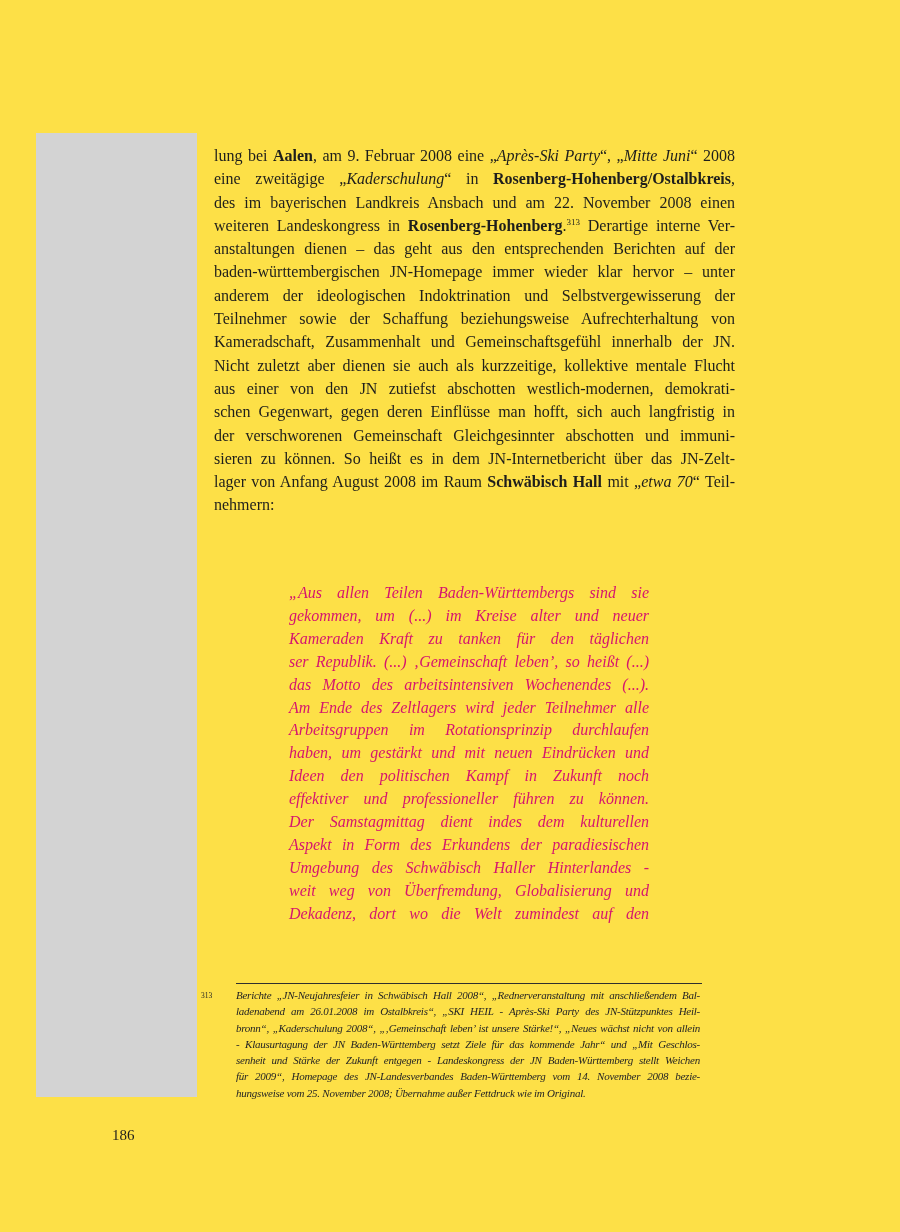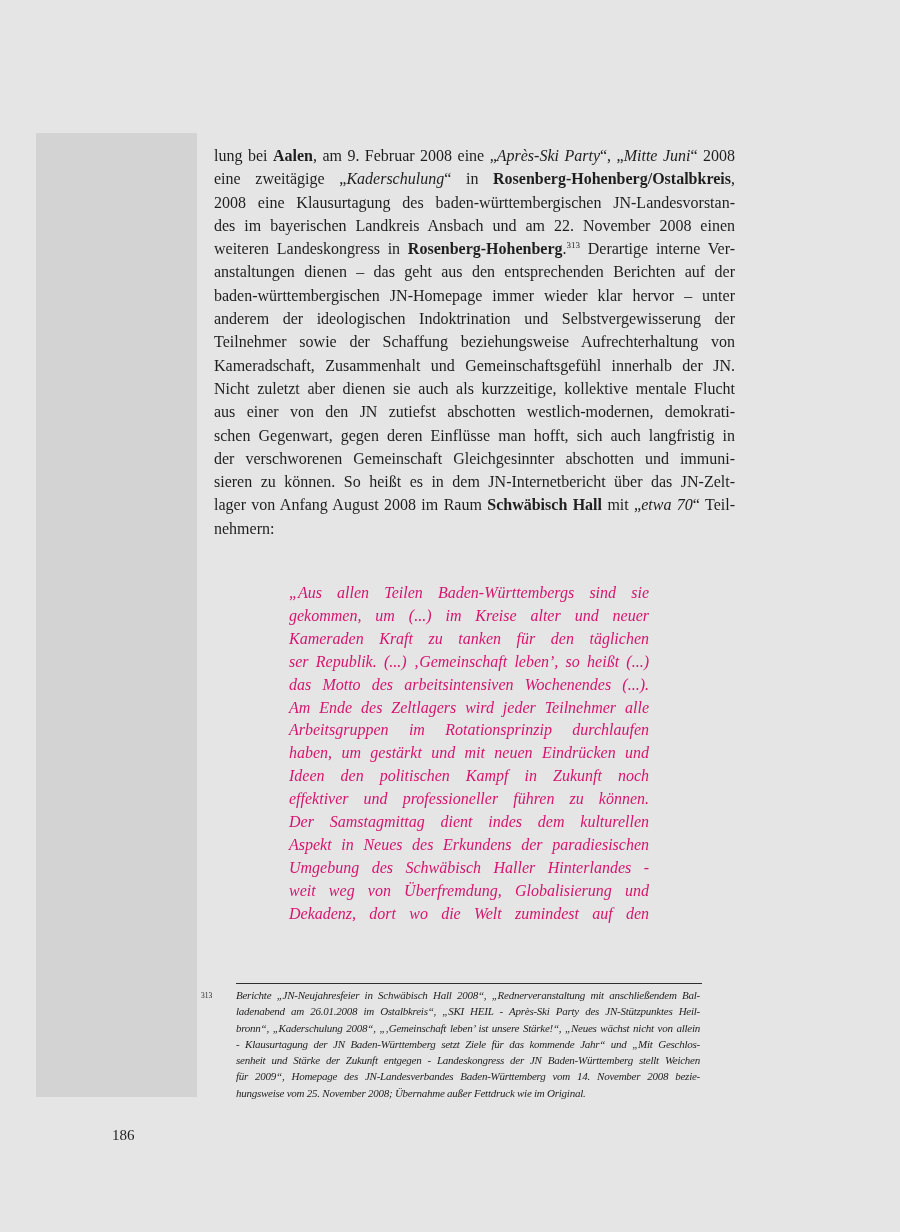--- a/index.html
+++ b/index.html
@@ -1,20 +1,20 @@
 <!DOCTYPE html>
 <html><head>
 <meta charset="utf-8">
 <style>
   html, body { margin: 0; padding: 0; background: #ffffff; }
   .page {
     position: relative;
     width: 900px;
     height: 1232px;
-    background: #e5e5e5;
+    background: #fde047;
     overflow: hidden;
     font-family: "Liberation Serif", serif;
   }
   .margin-block {
     position: absolute;
     left: 36px;
     top: 133px;
     width: 161px;
     height: 964px;
     background: #d3d3d3;
@@ -87,21 +87,20 @@
 </style>
 </head>
 <body>
 
 <div class="page">
   <div class="margin-block"></div>
 
   <div class="body-text">
       <div class="line"><span>lung bei </span><span class="b">Aalen</span><span>, am 9. Februar 2008 eine „</span><span class="i">Après-Ski Party</span><span>“, „</span><span class="i">Mitte Juni</span><span>“ 2008</span></div>
       <div class="line"><span>eine zweitägige „</span><span class="i">Kaderschulung</span><span>“ in </span><span class="b">Rosenberg-Hohenberg/Ostalbkreis</span><span>,</span></div>
-      <div class="line"><span>2008 eine Klausurtagung des baden-württembergischen JN-Landesvorstan-</span></div>
       <div class="line"><span>des im bayerischen Landkreis Ansbach und am 22. November 2008 einen</span></div>
       <div class="line"><span>weiteren Landeskongress in </span><span class="b">Rosenberg-Hohenberg</span><span>.</span><span class="sup">313</span><span> Derartige interne Ver-</span></div>
       <div class="line"><span>anstaltungen dienen – das geht aus den entsprechenden Berichten auf der</span></div>
       <div class="line"><span>baden-württembergischen JN-Homepage immer wieder klar hervor – unter</span></div>
       <div class="line"><span>anderem der ideologischen Indoktrination und Selbstvergewisserung der</span></div>
       <div class="line"><span>Teilnehmer sowie der Schaffung beziehungsweise Aufrechterhaltung von</span></div>
       <div class="line"><span>Kameradschaft, Zusammenhalt und Gemeinschaftsgefühl innerhalb der JN.</span></div>
       <div class="line"><span>Nicht zuletzt aber dienen sie auch als kurzzeitige, kollektive mentale Flucht</span></div>
       <div class="line"><span>aus einer von den JN zutiefst abschotten westlich-modernen, demokrati-</span></div>
       <div class="line"><span>schen Gegenwart, gegen deren Einflüsse man hofft, sich auch langfristig in</span></div>
@@ -116,21 +115,21 @@
       <div class="line"><span>gekommen, um (...) im Kreise alter und neuer</span></div>
       <div class="line"><span>Kameraden Kraft zu tanken für den täglichen</span></div>
       <div class="line"><span>ser Republik. (...) ‚Gemeinschaft leben’, so heißt (...)</span></div>
       <div class="line"><span>das Motto des arbeitsintensiven Wochenendes (...).</span></div>
       <div class="line"><span>Am Ende des Zeltlagers wird jeder Teilnehmer alle</span></div>
       <div class="line"><span>Arbeitsgruppen im Rotationsprinzip durchlaufen</span></div>
       <div class="line"><span>haben, um gestärkt und mit neuen Eindrücken und</span></div>
       <div class="line"><span>Ideen den politischen Kampf in Zukunft noch</span></div>
       <div class="line"><span>effektiver und professioneller führen zu können.</span></div>
       <div class="line"><span>Der Samstagmittag dient indes dem kulturellen</span></div>
-      <div class="line"><span>Aspekt in Neues des Erkundens der paradiesischen</span></div>
+      <div class="line"><span>Aspekt in Form des Erkundens der paradiesischen</span></div>
       <div class="line"><span>Umgebung des Schwäbisch Haller Hinterlandes -</span></div>
       <div class="line"><span>weit weg von Überfremdung, Globalisierung und</span></div>
       <div class="line"><span>Dekadenz, dort wo die Welt zumindest auf den</span></div>
     </div>
 
   <div class="footnote-rule"></div>
 
   <div class="footnote-marker">313</div>
 
   <div class="footnote-text">

